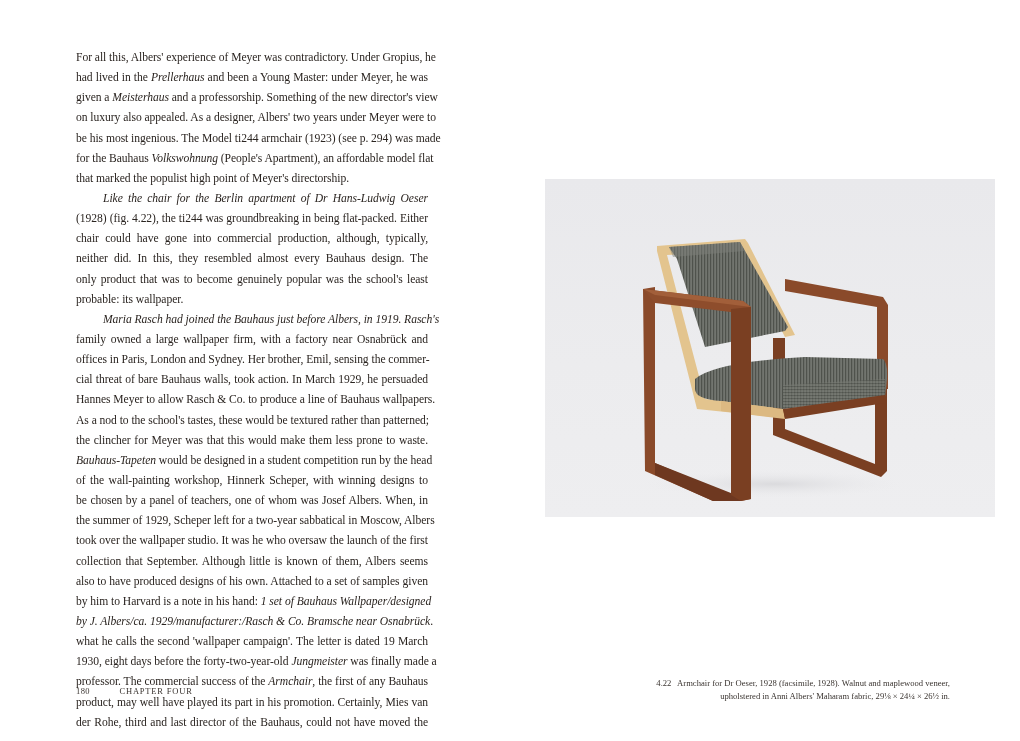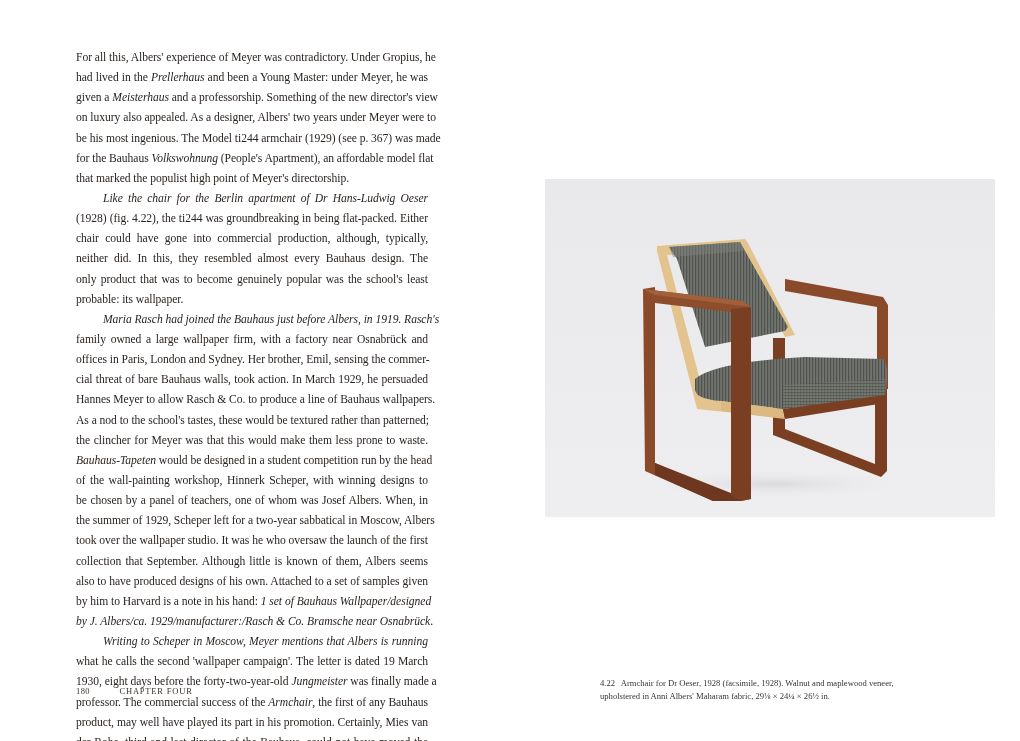--- a/index.html
+++ b/index.html
@@ -35,36 +35,36 @@
     .folio .chap { letter-spacing: 0.8px; text-align: center; }
     .figure {
       position: absolute; left: 545px; top: 179px; width: 450px; height: 338px;
       background: linear-gradient(180deg, #e9e9ec 0%, #ececee 55%, #eeeef0 100%);
       overflow: hidden;
     }
     .figure svg { position: absolute; left: 0; top: 0; }
     .caption {
       position: absolute; left: 600px; top: 677px; width: 350px;
       font-family: "Liberation Serif", "DejaVu Serif", serif;
-      font-size: 8.6px; line-height: 13px; color: #3a3430; text-align: left;
+      font-size: 8.6px; line-height: 13px; color: #3a3430; text-align: right;
     }
     .caption .fig-num { margin-right: 4px; }
   </style>
 </head>
 <body>
 
 <div class="spread">
 
   <div class="left-page">
     <div class="body-text" id="body-text">
         <div class="line"><span>For all this, Albers' experience of Meyer was contradictory. Under Gropius, he</span></div>
         <div class="line"><span>had lived in the </span><span class="it">Prellerhaus</span><span> and been a Young Master: under Meyer, he was</span></div>
         <div class="line"><span>given a </span><span class="it">Meisterhaus</span><span> and a professorship. Something of the new director's view</span></div>
         <div class="line"><span>on luxury also appealed. As a designer, Albers' two years under Meyer were to</span></div>
-        <div class="line"><span>be his most ingenious. The Model ti244 armchair (1929) (see p. 367) was made</span></div>
+        <div class="line"><span>be his most ingenious. The Model ti244 armchair (1923) (see p. 294) was made</span></div>
         <div class="line"><span>for the Bauhaus </span><span class="it">Volkswohnung</span><span> (People's Apartment), an affordable model flat</span></div>
         <div class="line last"><span>that marked the populist high point of Meyer's directorship.</span></div>
         <div class="line indent"><span>Like the chair for the Berlin apartment of Dr Hans-Ludwig Oeser</span></div>
         <div class="line"><span>(1928) (fig. 4.22), the ti244 was groundbreaking in being flat-packed. Either</span></div>
         <div class="line"><span>chair could have gone into commercial production, although, typically,</span></div>
         <div class="line"><span>neither did. In this, they resembled almost every Bauhaus design. The</span></div>
         <div class="line"><span>only product that was to become genuinely popular was the school's least</span></div>
         <div class="line last"><span>probable: its wallpaper.</span></div>
         <div class="line indent"><span>Maria Rasch had joined the Bauhaus just before Albers, in 1919. Rasch's</span></div>
         <div class="line"><span>family owned a large wallpaper firm, with a factory near Osnabrück and</span></div>
@@ -75,21 +75,20 @@
         <div class="line"><span>the clincher for Meyer was that this would make them less prone to waste.</span></div>
         <div class="line"><span class="it">Bauhaus-Tapeten</span><span> would be designed in a student competition run by the head</span></div>
         <div class="line"><span>of the wall-painting workshop, Hinnerk Scheper, with winning designs to</span></div>
         <div class="line"><span>be chosen by a panel of teachers, one of whom was Josef Albers. When, in</span></div>
         <div class="line"><span>the summer of 1929, Scheper left for a two-year sabbatical in Moscow, Albers</span></div>
         <div class="line"><span>took over the wallpaper studio. It was he who oversaw the launch of the first</span></div>
         <div class="line"><span>collection that September. Although little is known of them, Albers seems</span></div>
         <div class="line"><span>also to have produced designs of his own. Attached to a set of samples given</span></div>
         <div class="line"><span>by him to Harvard is a note in his hand: </span><span class="it">1 set of Bauhaus Wallpaper/designed</span></div>
         <div class="line last"><span class="it">by J. Albers/ca. 1929/manufacturer:/Rasch &amp; Co. Bramsche near Osnabrück</span><span>.</span></div>
-        <div class="line indent"><span>Writing to Scheper in Moscow, Meyer mentions that Albers is running</span></div>
         <div class="line"><span>what he calls the second 'wallpaper campaign'. The letter is dated 19 March</span></div>
         <div class="line"><span>1930, eight days before the forty-two-year-old </span><span class="it">Jungmeister</span><span> was finally made a</span></div>
         <div class="line"><span>professor. The commercial success of the </span><span class="it">Armchair</span><span>, the first of any Bauhaus</span></div>
         <div class="line"><span>product, may well have played its part in his promotion. Certainly, Mies van</span></div>
         <div class="line"><span>der Rohe, third and last director of the Bauhaus, could not have moved the</span></div>
       </div>
   </div>
 
   <div class="folio">
     <span class="num">180</span>

